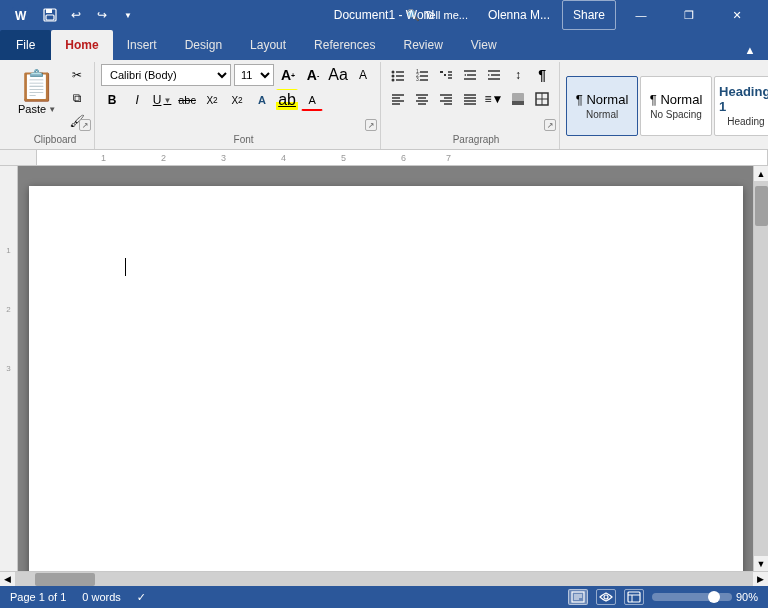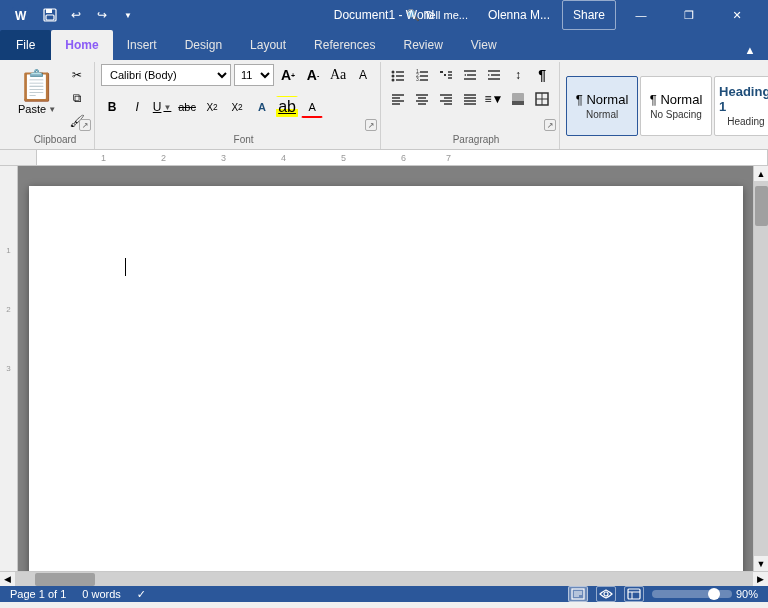--- a/index.html
+++ b/index.html
@@ -33,21 +33,21 @@
     .ribbon-tab {
       padding: 6px 14px;
       color: #e5e5e5;
       cursor: pointer;
       font-size: 12px;
       height: 30px;
       display: flex;
       align-items: center;
       border-radius: 2px 2px 0 0;
     }
-    .ribbon-tab.active { background: #f0f0f0; color: #8b5cf6; font-weight: 600; }
+    .ribbon-tab.active { background: #f0f0f0; color: #b91c1c; font-weight: 600; }
     .file-tab { background: #123e77; color: white; padding: 6px 16px; cursor: pointer; height: 30px; display: flex; align-items: center; font-size: 12px; }
 
     
     .ribbon {
       background: #f0f0f0;
       border-bottom: 1px solid #c8c8c8;
       display: flex;
       align-items: stretch;
       padding: 2px 4px 0 4px;
       height: 90px;
@@ -84,21 +84,21 @@
 
     .clipboard-group .group-content { flex-direction: row; align-items: flex-start; }
     .clipboard-sub { display: flex; flex-direction: column; gap: 1px; justify-content: center; }
     .small-btn {
       width: 22px; height: 22px;
       display: flex; align-items: center; justify-content: center;
       cursor: pointer; border-radius: 2px; font-size: 12px;
     }
 
     
-    .font-group .group-content { flex-direction: column; gap: 10px; align-items: flex-start; }
+    .font-group .group-content { flex-direction: column; gap: 3px; align-items: flex-start; }
     .font-row { display: flex; align-items: center; gap: 3px; }
     .font-select {
       width: 130px; height: 22px; font-size: 11px;
       border: 1px solid #aaa; background: white; padding: 0 4px;
       cursor: pointer;
     }
     .size-select { width: 40px; height: 22px; font-size: 11px; border: 1px solid #aaa; background: white; padding: 0 2px; cursor: pointer; }
     .font-btn { width: 22px; height: 22px; display: flex; align-items: center; justify-content: center; cursor: pointer; border-radius: 2px; font-size: 12px; border: 1px solid transparent; }
     .font-btn.bold { font-weight: bold; }
     .font-btn.italic { font-style: italic; }
@@ -191,21 +191,21 @@
       flex-direction: column;
       align-items: center;
     }
     .scroll-arrow { width: 15px; height: 15px; display: flex; align-items: center; justify-content: center; cursor: pointer; font-size: 9px; }
     .scroll-track { flex: 1; width: 100%; background: #d0d0d0; position: relative; }
     .scroll-thumb { width: 13px; height: 40px; background: #a0a0a0; position: absolute; top: 5px; left: 1px; border-radius: 2px; }
 
     
     .status-bar {
       background: #2b579a;
-      height: 16px;
+      height: 22px;
       display: flex;
       align-items: center;
       padding: 0 10px;
       color: white;
       font-size: 11px;
       justify-content: space-between;
     }
     .status-left { display: flex; align-items: center; gap: 16px; }
     .status-right { display: flex; align-items: center; gap: 8px; }
     .view-btn { width: 20px; height: 16px; display: flex; align-items: center; justify-content: center; cursor: pointer; border: 1px solid rgba(255,255,255,0.5); border-radius: 2px; font-size: 9px; }
@@ -319,21 +319,21 @@
     <div class="group-content">
       <div class="font-row">
         <select class="font-select">
           <option>Calibri (Body)</option>
         </select>
         <select class="size-select">
           <option>11</option>
         </select>
         <div class="font-btn" style="font-size:14px; font-weight:bold;">A<sup style="font-size:7px;">+</sup></div>
         <div class="font-btn" style="font-size:14px; font-weight:bold;">A<sup style="font-size:7px;">-</sup></div>
-        <div class="font-btn" style="font-size:14px;font-family:Liberation Serif, serif;">Aa</div>
+        <div class="font-btn" style="font-size:16px;">Aa</div>
         <div class="font-btn">A</div>
       </div>
       <div class="font-row">
         <div class="font-btn bold">B</div>
         <div class="font-btn italic">I</div>
         <div class="font-btn underline">U <span class="dd-arrow">▼</span></div>
         <div class="font-btn" style="text-decoration:line-through; font-size:11px;">abc</div>
         <div class="font-btn" style="font-size:10px;">X<sub>2</sub></div>
         <div class="font-btn" style="font-size:10px;">X<sup>2</sup></div>
         <div class="font-btn" style="font-size:11px; color:#1f4e79; font-weight:bold;">A</div>

